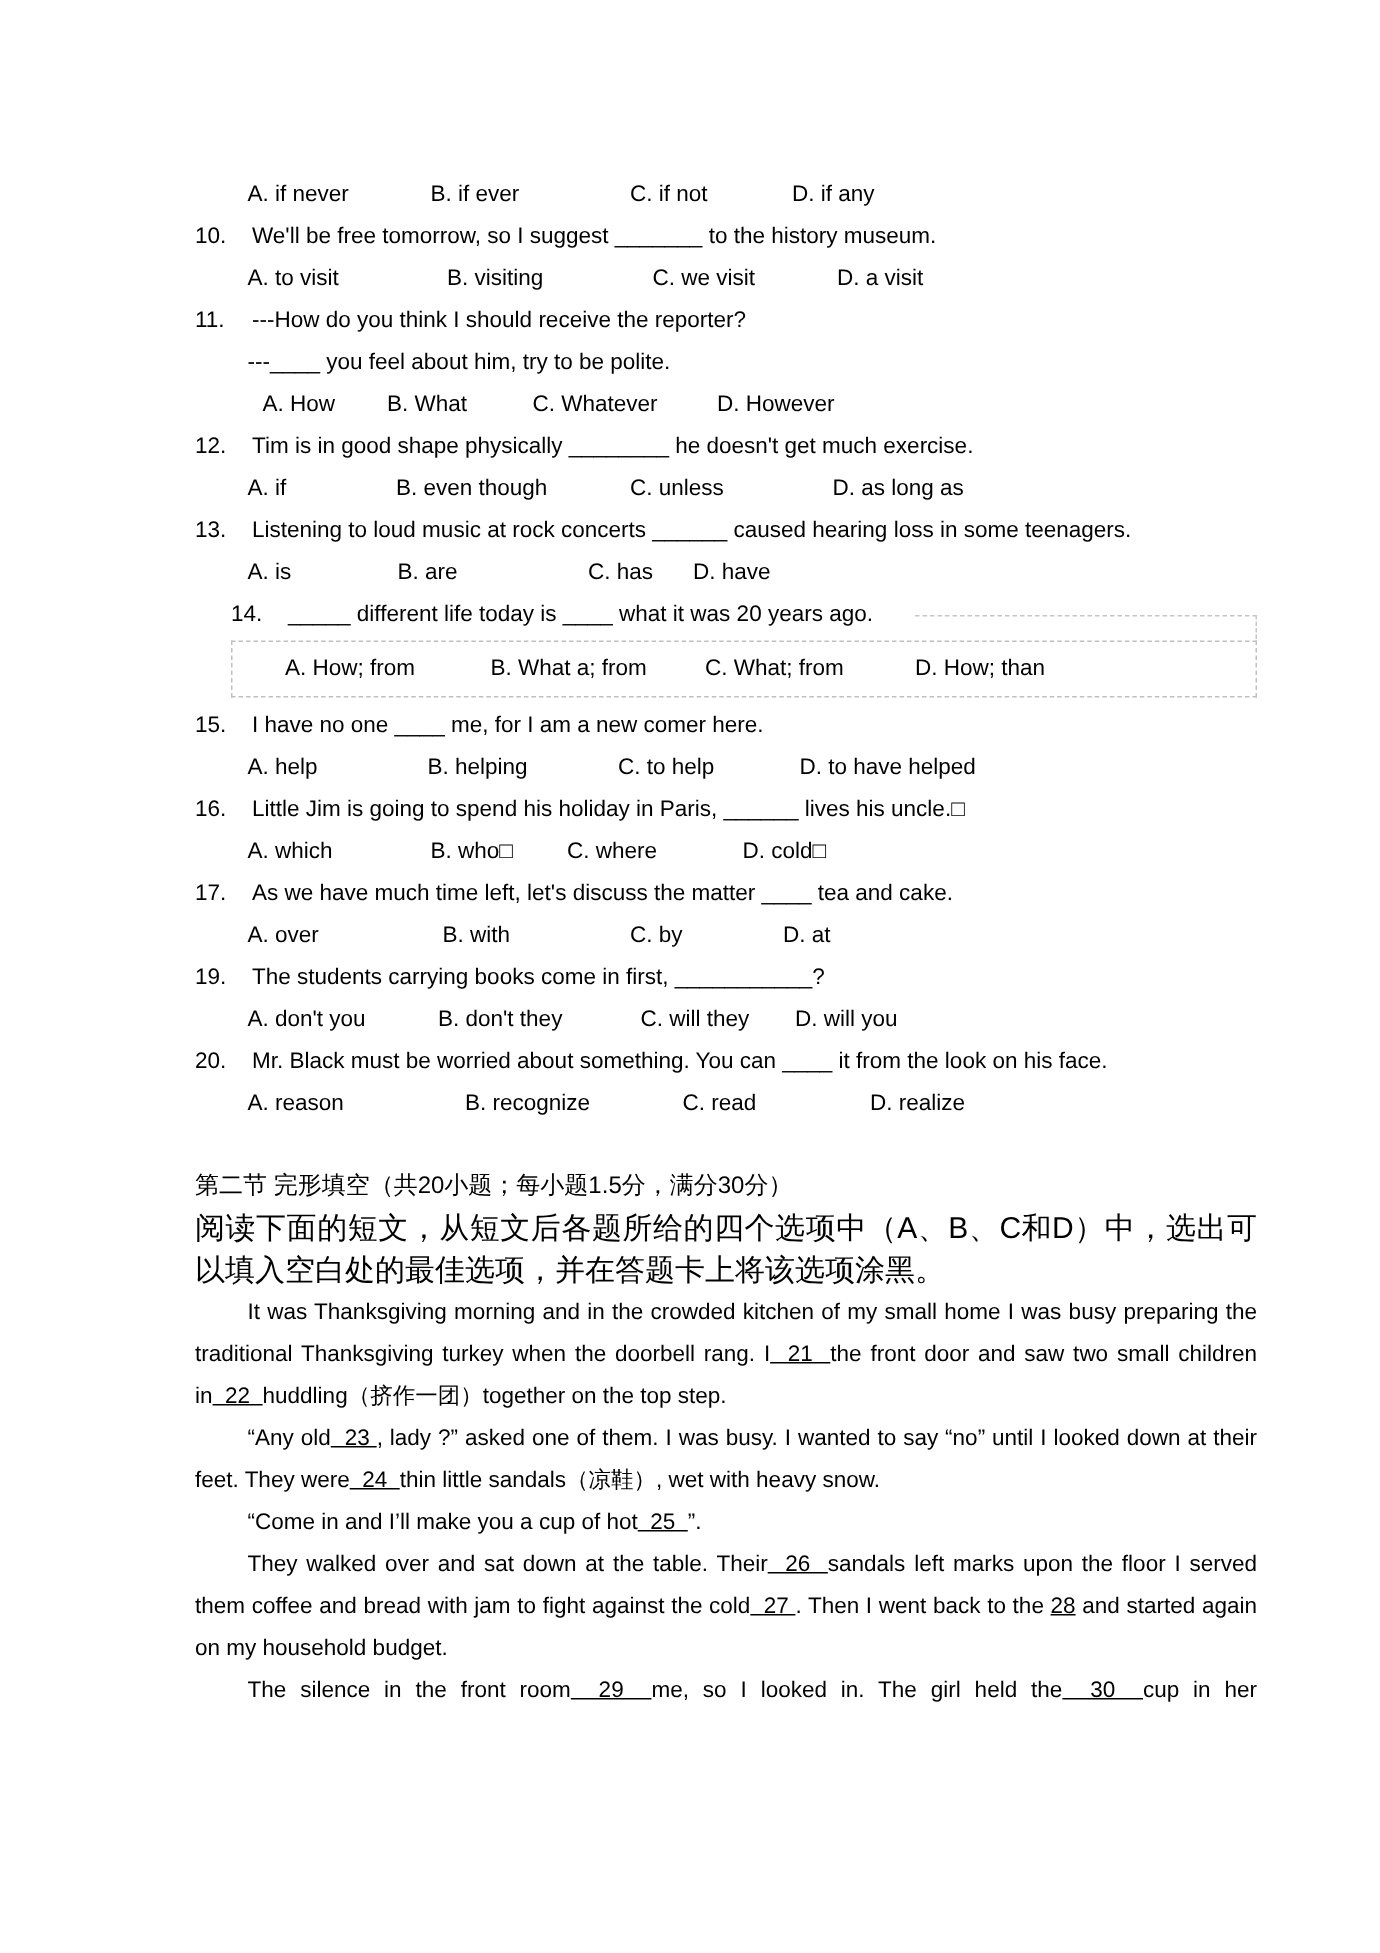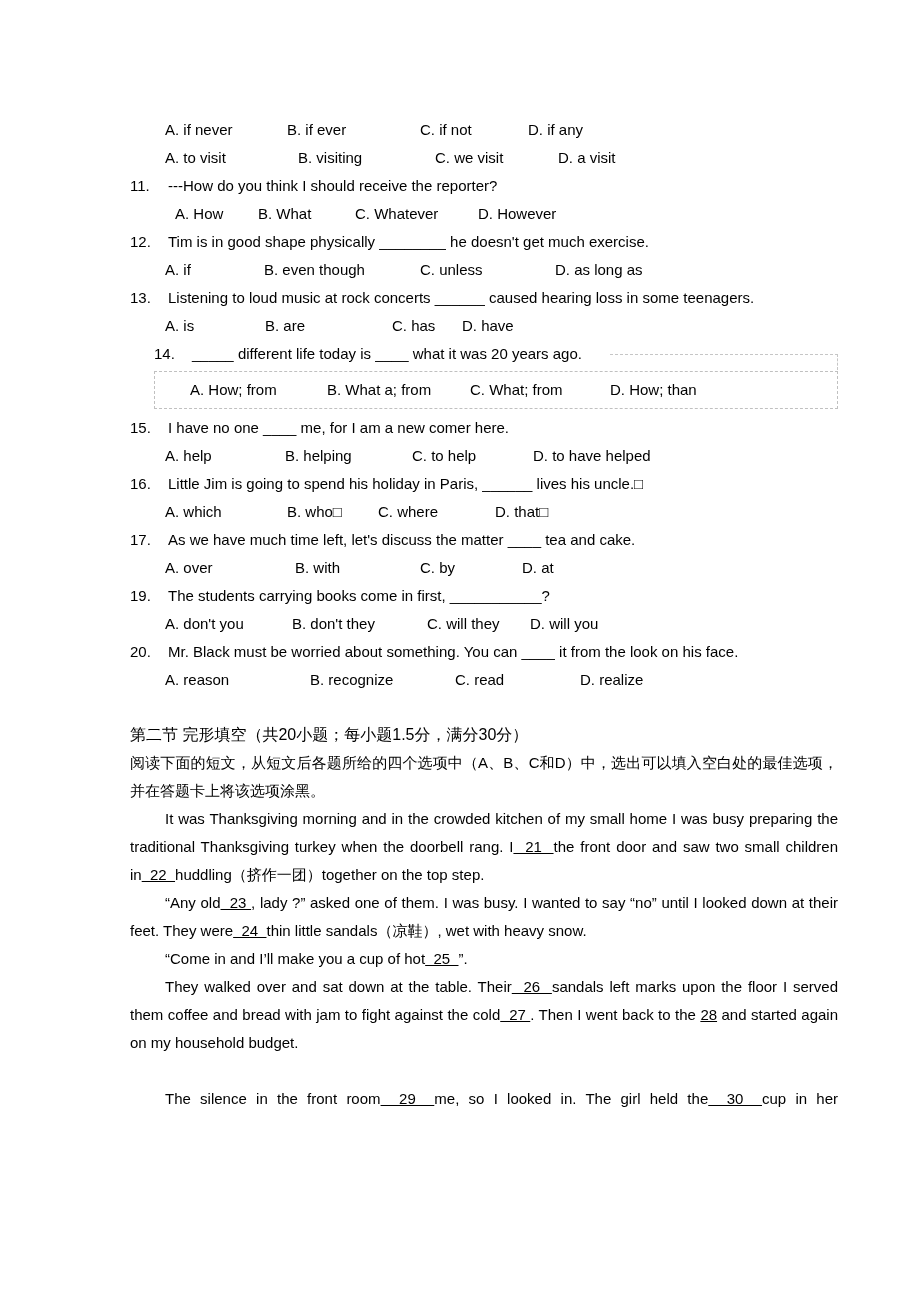--- a/index.html
+++ b/index.html
@@ -53,61 +53,66 @@
     display: flex;
     font-size: 15px;
     line-height: 28px;
   }
   .section2 { margin-top: 27px; }
   .s2-heading {
     font-size: 16px;
     line-height: 28px;
   }
   .s2-instructions {
-    font-size: 15px;
+    font-size: 20px;
     line-height: 28px;
     text-align: justify;
   }
   .passage p {
     font-size: 15px;
     line-height: 28px;
     text-align: justify;
     text-indent: 35px;
   }
-  .passage p.stretch { text-align-last: justify; margin-top: 28px; }
+  .passage p.stretch { text-align-last: justify; }
   .u { text-decoration: underline; }
 </style>
 </head>
 <body>
 
 <div class="page">
 
   <div class="question">
     <div class="opt-row">
       <span class="opt" style="width:122px">A. if never</span>
       <span class="opt" style="width:133px">B. if ever</span>
       <span class="opt" style="width:108px">C. if not</span>
       <span class="opt">D. if any</span>
     </div>
   </div>
 
   <div class="question">
+    <div class="q-line">
+      <span class="q-num">10.</span>
+      <span class="q-text">We'll be free tomorrow, so I suggest _______ to the history museum.</span>
+    </div>
     <div class="opt-row">
       <span class="opt" style="width:133px">A. to visit</span>
       <span class="opt" style="width:137px">B. visiting</span>
       <span class="opt" style="width:123px">C. we visit</span>
       <span class="opt">D. a visit</span>
     </div>
   </div>
 
   <div class="question">
     <div class="q-line">
       <span class="q-num">11.</span>
       <span class="q-text">---How do you think I should receive the reporter?</span>
     </div>
+    <div class="sub-line">---____ you feel about him, try to be polite.</div>
     <div class="opt-row indent45">
       <span class="opt" style="width:83px">A. How</span>
       <span class="opt" style="width:97px">B. What</span>
       <span class="opt" style="width:123px">C. Whatever</span>
       <span class="opt">D. However</span>
     </div>
   </div>
 
   <div class="question">
     <div class="q-line">
@@ -164,21 +169,21 @@
 
   <div class="question">
     <div class="q-line">
       <span class="q-num">16.</span>
       <span class="q-text">Little Jim is going to spend his holiday in Paris, ______ lives his uncle.□</span>
     </div>
     <div class="opt-row">
       <span class="opt" style="width:122px">A. which</span>
       <span class="opt" style="width:91px">B. who□</span>
       <span class="opt" style="width:117px">C. where</span>
-      <span class="opt">D. that□</span>
+      <span class="opt">D. cold□</span>
     </div>
   </div>
 
   <div class="question">
     <div class="q-line">
       <span class="q-num">17.</span>
       <span class="q-text">As we have much time left, let's discuss the matter ____ tea and cake.</span>
     </div>
     <div class="opt-row">
       <span class="opt" style="width:130px">A. over</span>

